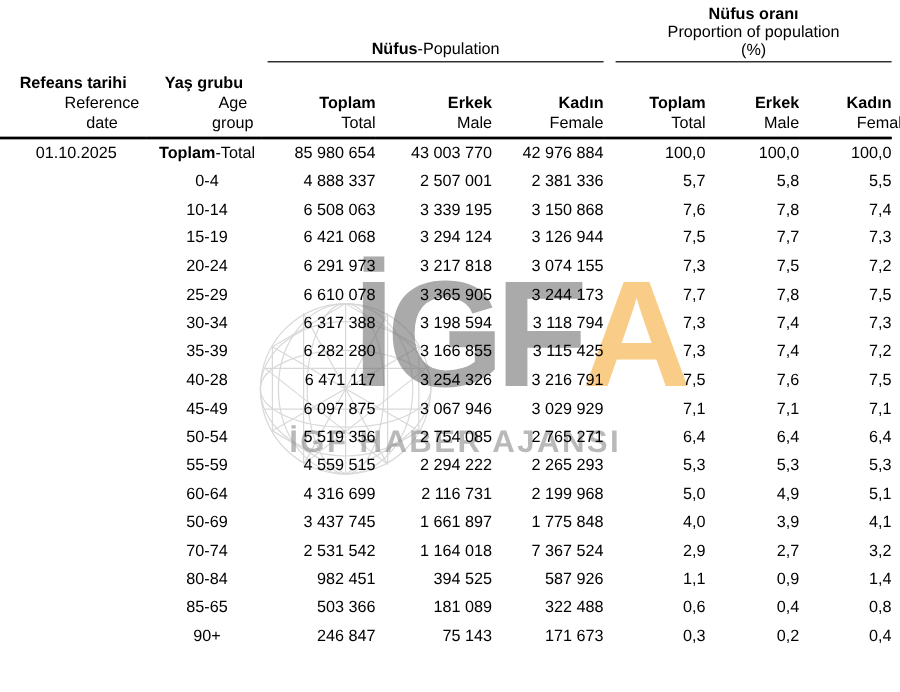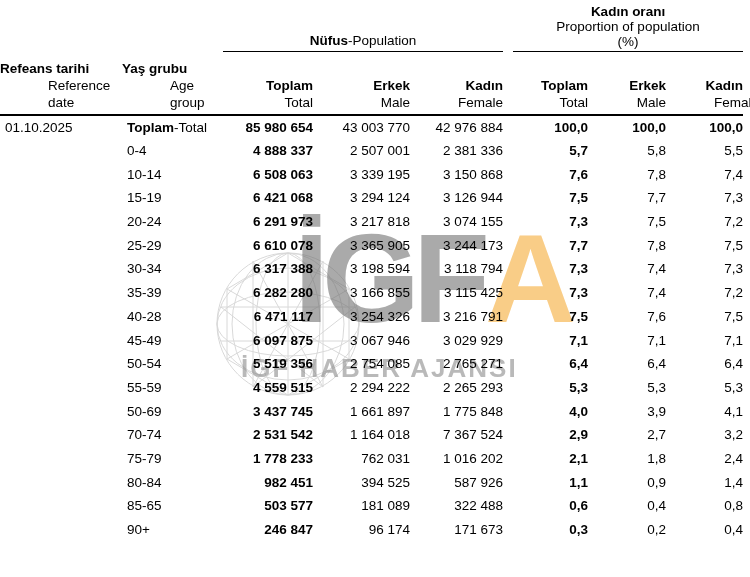--- a/index.html
+++ b/index.html
@@ -55,27 +55,27 @@
   .grp-line-bold { font-weight: bold; }
 
   
   tr.cols-row th {
     vertical-align: bottom;
     border-bottom: 2.5px solid #000;
     padding: 8px 0 3px 0;
   }
   .h-tr { font-weight: bold; line-height: 17px; }
   .h-en { line-height: 17px; margin-left: 48px; }
-  .left  { text-align: left; }
+  .left  { text-align: center; }
   .num   { text-align: right; }
   td.pad-l, th.pad-l { padding-left: 5px; }
 
   
   tbody td { height: 23.7px; vertical-align: middle; }
-  td.bold, .bold { font-weight: bold; text-align: right; }
+  td.bold, .bold { font-weight: normal; text-align: right; }
   .ab { font-weight: bold; }
   .ar { font-weight: normal; }
 </style>
 </head>
 <body>
 
 <div class="page">
 
   <div class="watermark">
     <svg class="wm-globe" width="150" height="150" viewBox="0 0 150 150" fill="none" stroke="#d2d2d2" stroke-width="1">
@@ -105,21 +105,21 @@
         <col style="width:77px">
     </colgroup>
     <thead>
       <tr class="group-row">
         <th colspan="2"></th>
         <th colspan="3">
           <div class="grp-inner pop"><span class="grp-line-bold">Nüfus</span><span>-Population</span></div>
         </th>
         <th colspan="3">
           <div class="grp-inner prop">
-            <div class="grp-line-bold">Kadın oranı</div>
+            <div class="grp-line-bold">Nüfus oranı</div>
             <div>Proportion of population</div>
             <div>(%)</div>
           </div>
         </th>
       </tr>
       <tr class="cols-row">
         <th class="left pad-l">
           <div class="h-tr">Refeans tarihi</div>
           <div class="h-en">Reference date</div>
         </th>
@@ -269,73 +269,73 @@
       <td class="left pad-l"><span class="ab"></span><span class="ar">55-59</span></td>
       <td class="num bold">4 559 515</td>
       <td class="num">2 294 222</td>
       <td class="num">2 265 293</td>
       <td class="num bold">5,3</td>
       <td class="num">5,3</td>
       <td class="num">5,3</td>
     </tr>
         <tr>
       <td class="left pad-l"></td>
+      <td class="left pad-l"><span class="ab"></span><span class="ar">60-64</span></td>
+      <td class="num bold">4 316 699</td>
+      <td class="num">2 116 731</td>
+      <td class="num">2 199 968</td>
+      <td class="num bold">5,0</td>
+      <td class="num">4,9</td>
+      <td class="num">5,1</td>
+    </tr>
+        <tr>
+      <td class="left pad-l"></td>
       <td class="left pad-l"><span class="ab"></span><span class="ar">50-69</span></td>
       <td class="num bold">3 437 745</td>
       <td class="num">1 661 897</td>
       <td class="num">1 775 848</td>
       <td class="num bold">4,0</td>
       <td class="num">3,9</td>
       <td class="num">4,1</td>
     </tr>
         <tr>
       <td class="left pad-l"></td>
       <td class="left pad-l"><span class="ab"></span><span class="ar">70-74</span></td>
       <td class="num bold">2 531 542</td>
       <td class="num">1 164 018</td>
       <td class="num">7 367 524</td>
       <td class="num bold">2,9</td>
       <td class="num">2,7</td>
       <td class="num">3,2</td>
     </tr>
         <tr>
       <td class="left pad-l"></td>
-      <td class="left pad-l"><span class="ab"></span><span class="ar">75-79</span></td>
-      <td class="num bold">1 778 233</td>
-      <td class="num">762 031</td>
-      <td class="num">1 016 202</td>
-      <td class="num bold">2,1</td>
-      <td class="num">1,8</td>
-      <td class="num">2,4</td>
-    </tr>
-        <tr>
-      <td class="left pad-l"></td>
       <td class="left pad-l"><span class="ab"></span><span class="ar">80-84</span></td>
       <td class="num bold">982 451</td>
       <td class="num">394 525</td>
       <td class="num">587 926</td>
       <td class="num bold">1,1</td>
       <td class="num">0,9</td>
       <td class="num">1,4</td>
     </tr>
         <tr>
       <td class="left pad-l"></td>
       <td class="left pad-l"><span class="ab"></span><span class="ar">85-65</span></td>
-      <td class="num bold">503 577</td>
+      <td class="num bold">503 366</td>
       <td class="num">181 089</td>
       <td class="num">322 488</td>
       <td class="num bold">0,6</td>
       <td class="num">0,4</td>
       <td class="num">0,8</td>
     </tr>
         <tr>
       <td class="left pad-l"></td>
       <td class="left pad-l"><span class="ab"></span><span class="ar">90+</span></td>
       <td class="num bold">246 847</td>
-      <td class="num">96 174</td>
+      <td class="num">75 143</td>
       <td class="num">171 673</td>
       <td class="num bold">0,3</td>
       <td class="num">0,2</td>
       <td class="num">0,4</td>
     </tr>
       </tbody>
   </table>
 
 </div>
 

